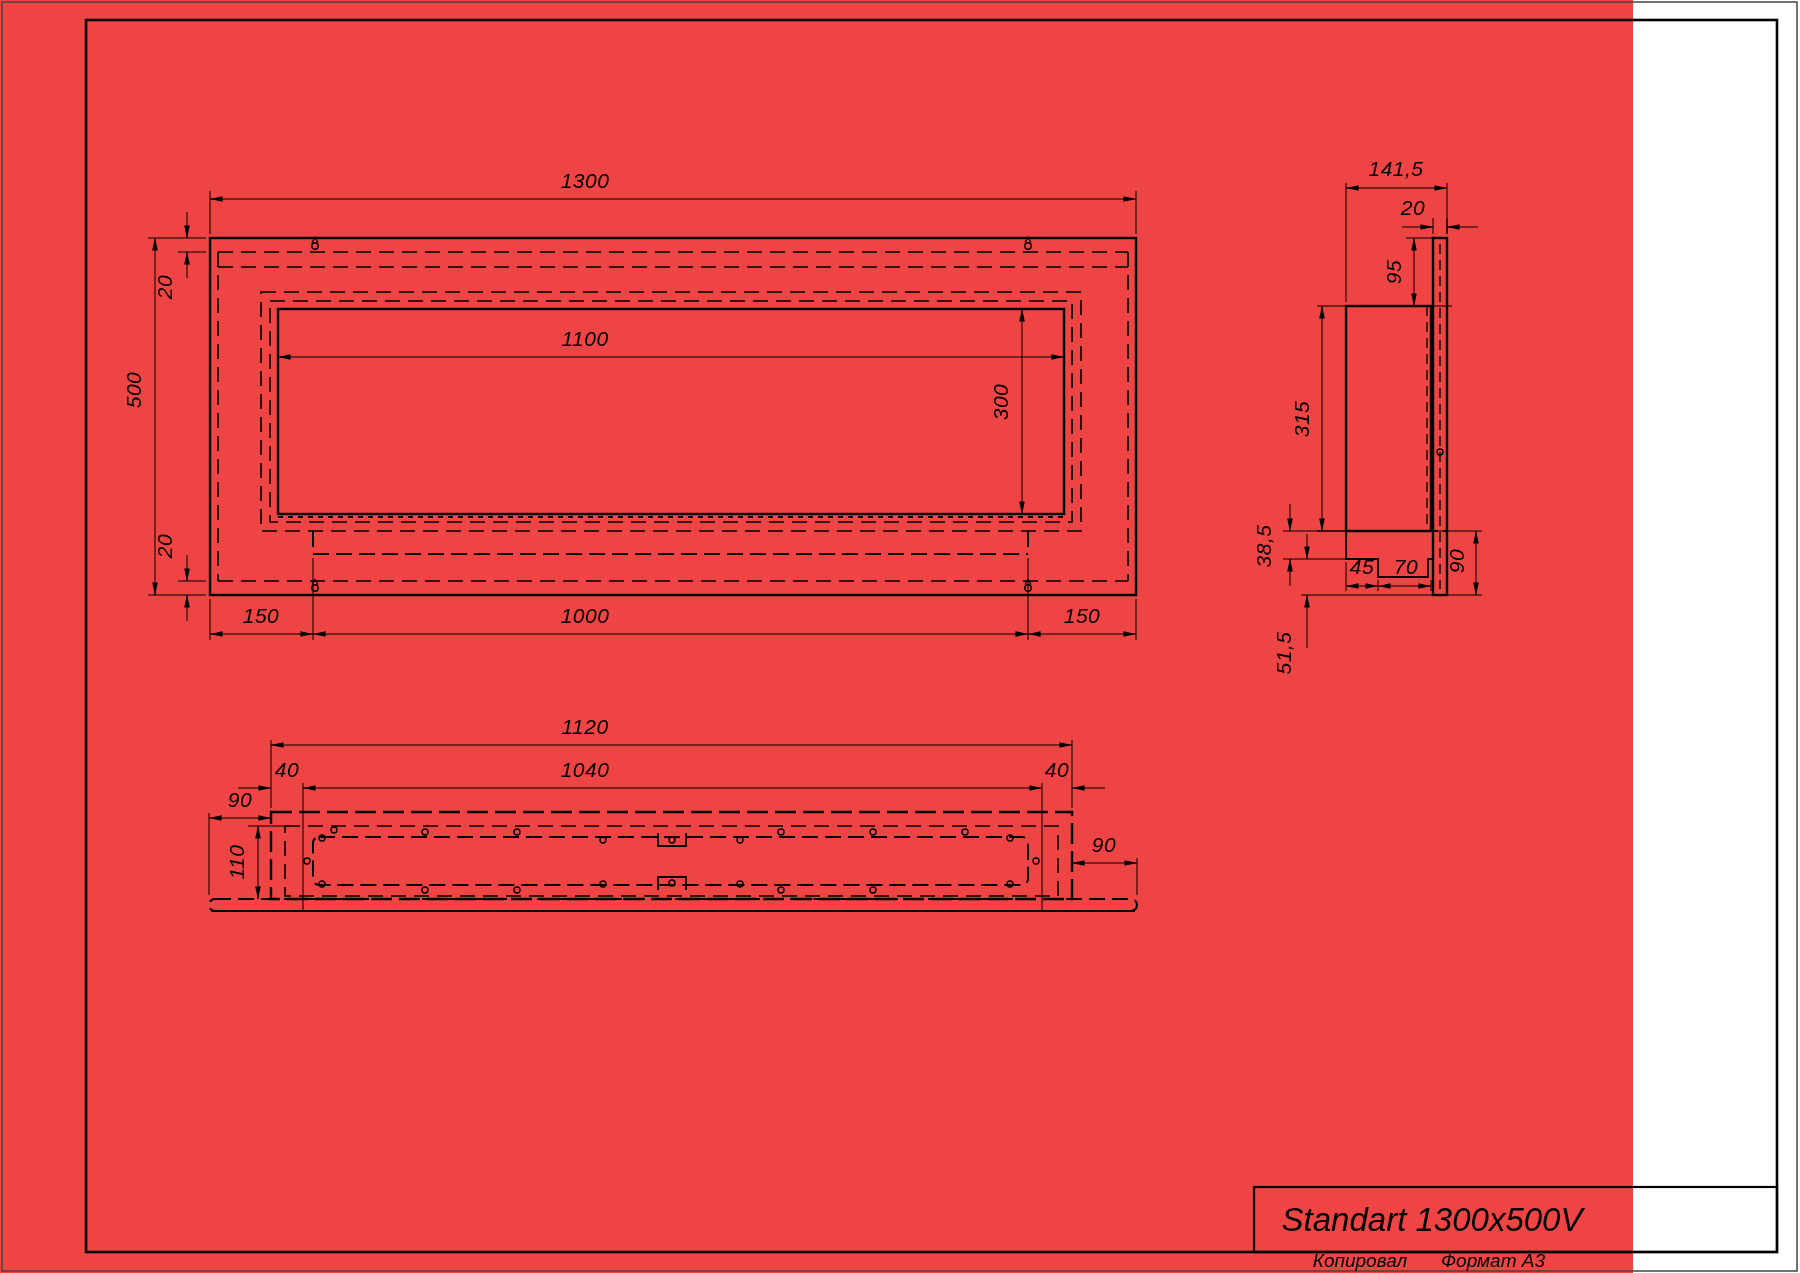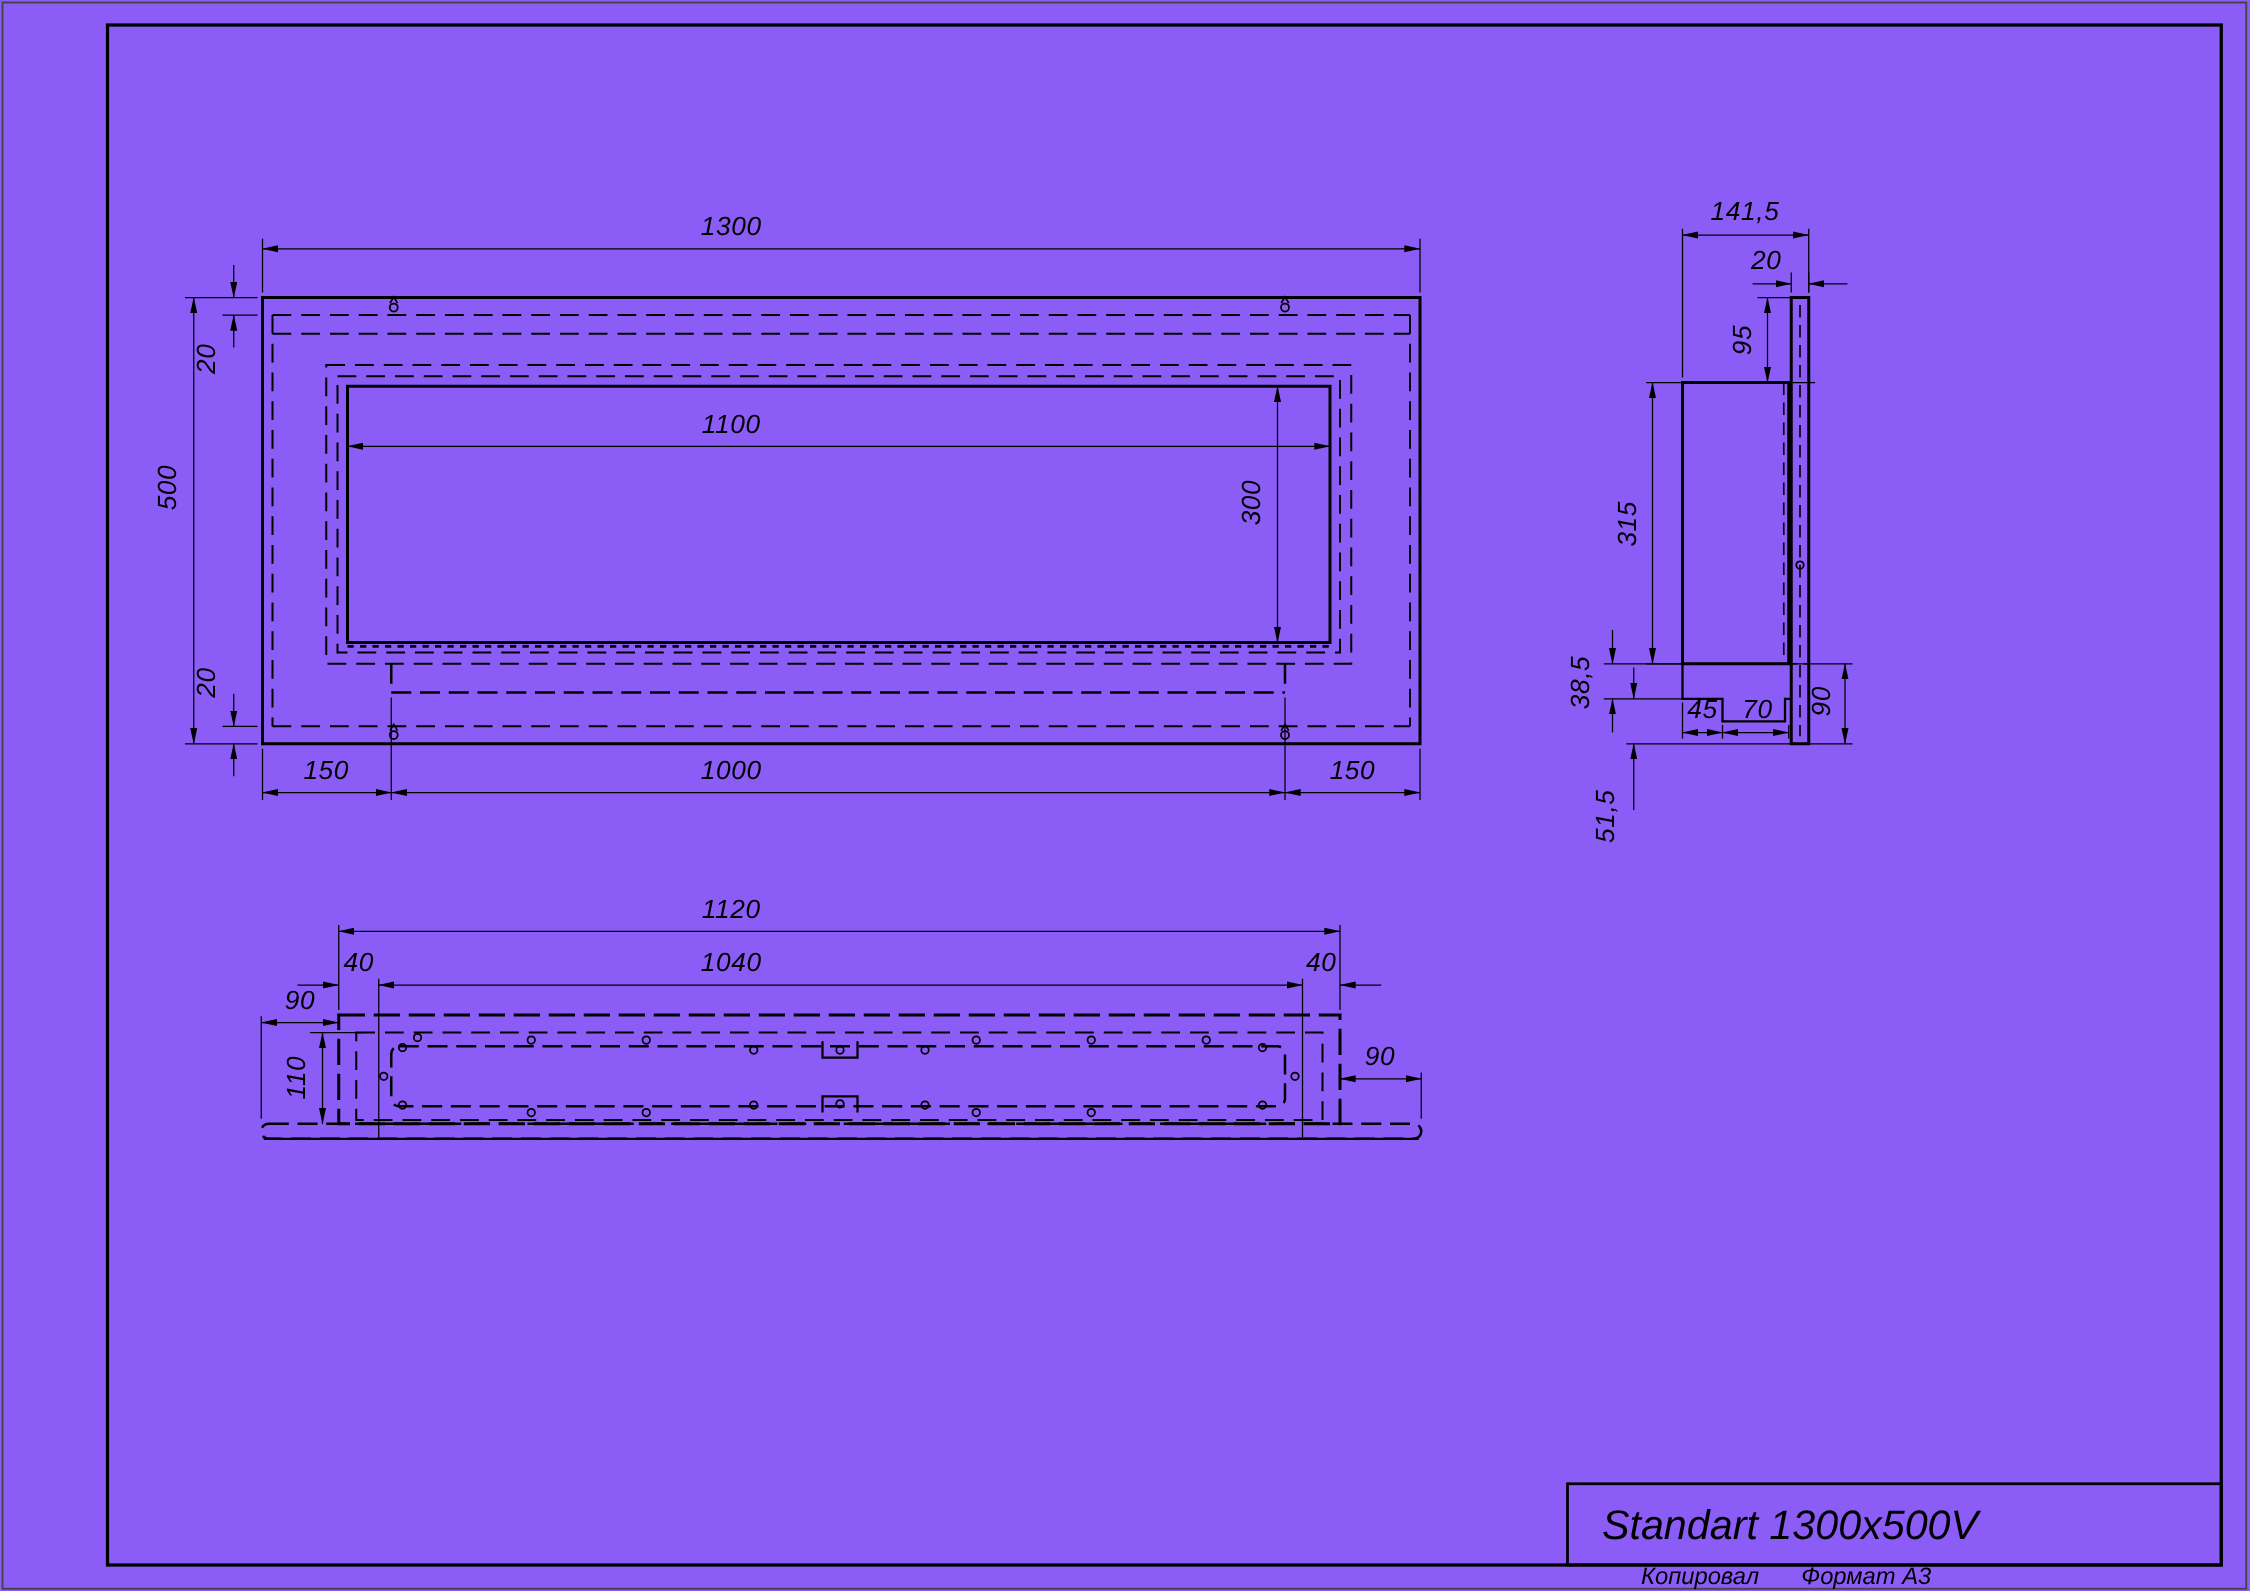--- a/index.html
+++ b/index.html
@@ -1,16 +1,16 @@
 <!DOCTYPE html>
 <html><head>
 <meta charset="utf-8">
 <style>
   html,body{margin:0;padding:0;background:#ffffff;}
-  .page{position:relative;width:1800px;height:1273px;background:#8b5cf6;font-family:"Liberation Sans",sans-serif;}
+  .page{position:relative;width:1633px;height:1273px;background:#ef4444;font-family:"Liberation Sans",sans-serif;}
   svg{display:block}
   .thick{stroke:#000;stroke-width:2.4;fill:none;}
   .med{stroke:#000;stroke-width:1.8;fill:none;}
   .thin{stroke:#000;stroke-width:1;fill:none;}
   .dash{stroke:#000;stroke-width:1.6;fill:none;stroke-dasharray:15 8;}
   .dashheavy{stroke:#000;stroke-width:2.4;fill:none;stroke-dasharray:21 7;}
   .dashfine{stroke:#000;stroke-width:2.2;fill:none;stroke-dasharray:5 5;}
   .dashmid{stroke:#000;stroke-width:2;fill:none;stroke-dasharray:16 7;}
   .dim{stroke:#000;stroke-width:1;fill:none;}
   .hole{stroke:#000;stroke-width:1.4;fill:none;}

